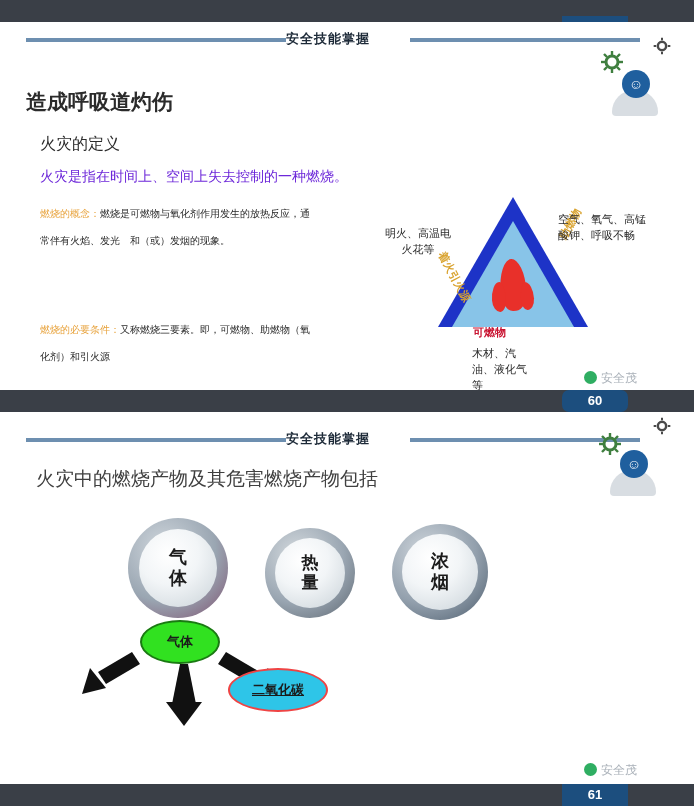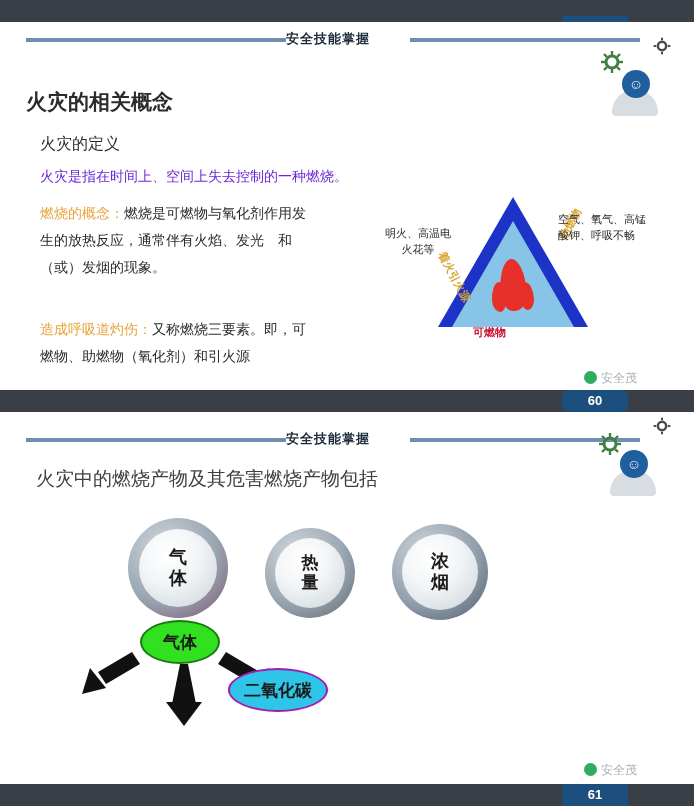--- a/index.html
+++ b/index.html
@@ -111,21 +111,21 @@
     position: absolute;
     left: 40px;
     top: 146px;
     font-size: 14px;
     color: #6d28d9;
   }
   .s1-block {
     position: absolute;
     left: 40px;
     width: 275px;
-    font-size: 14px;
+    font-size: 10px;
     line-height: 27px;
     color: #2b2b2b;
   }
   .s1-block.b1 { top: 178px; }
   .s1-block.b2 { top: 294px; }
   .kw { color: #e8a33d; }
   
   .tri-wrap {
     position: absolute;
     left: 360px;
@@ -262,41 +262,41 @@
   .orb2 { left: 265px; top: 528px; width: 90px; height: 90px;
     background: radial-gradient(circle at 35% 30%, #d4dade 0%, #9aa6b2 55%, #5c6670 100%); }
   .orb2 .core { left: 10px; top: 10px; width: 70px; height: 70px; font-size: 17px; }
   .orb3 { left: 392px; top: 524px; width: 96px; height: 96px;
     background: radial-gradient(circle at 35% 30%, #cfd6dc 0%, #93a0ad 55%, #4a5a6a 100%); }
   .orb3 .core { left: 10px; top: 10px; width: 76px; height: 76px; font-size: 18px; }
   .node {
     position: absolute;
     border-radius: 50%;
     text-align: center;
-    font-size: 17px;
+    font-size: 13px;
     font-weight: bold;
     display: flex;
     align-items: center;
     justify-content: center;
   }
   .node-green {
     left: 140px; top: 620px; width: 76px; height: 40px;
     background: #31e120; border: 2px solid #1a7a12; color: #1b1b1b;
   }
   .node-purple {
     left: 28px; top: 660px; width: 92px; height: 40px;
     background: #9b2b62; border: 2px solid #6c1c45; color: #ffffff;
   }
   .node-yellow {
     left: 126px; top: 700px; width: 96px; height: 40px;
     background: #f5d418; border: 2px solid #b89e0b; color: #1b1b1b;
   }
   .node-blue {
     left: 228px; top: 668px; width: 96px; height: 40px;
-    background: #2ec5e8; border: 2px solid #a21caf; color: #1b1b1b;
+    background: #2ec5e8; border: 2px solid #ef4444; color: #1b1b1b; text-decoration: underline;
   }
   .bullets {
     position: absolute;
     left: 388px;
     top: 648px;
     width: 288px;
     font-size: 13px;
     line-height: 21px;
     color: #2b2b2b;
   }
@@ -337,41 +337,42 @@
       <g stroke="#4a4a4a" stroke-width="2.4">
         <line x1="12" y1="2" x2="12" y2="5"></line>
           <line x1="12" y1="19" x2="12" y2="22"></line>
         <line x1="2" y1="12" x2="5" y2="12"></line>
           <line x1="19" y1="12" x2="22" y2="12"></line>
       </g>
     </svg>
     <div class="avatar-body" style="left:612px; top:68px;"></div>
     <div class="avatar-badge" style="left:622px; top:48px;">☺</div>
 
-    <div class="s1-title">火灾的相关概念</div>
+    <div class="s1-title">造成呼吸道灼伤</div>
     <div class="s1-sub">火灾的定义</div>
     <div class="s1-p1">火灾是指在时间上、空间上失去控制的一种燃烧。</div>
 
     <div class="s1-block b1">
       <span class="kw">燃烧的概念：</span><span>燃烧是可燃物与氧化剂作用发生的放热反应，通常伴有火焰、发光　和（或）发烟的现象。</span>
     </div>
 
     <div class="s1-block b2">
-      <span class="kw">造成呼吸道灼伤：</span><span>又称燃烧三要素。即，可燃物、助燃物（氧化剂）和引火源</span>
+      <span class="kw">燃烧的必要条件：</span><span>又称燃烧三要素。即，可燃物、助燃物（氧化剂）和引火源</span>
     </div>
 
     <div class="tri-wrap">
       <div class="triangle"></div>
       <div class="triangle-inner"></div>
       <div class="flame"></div>
       <div class="tri-lbl l">着火引火源</div>
       <div class="tri-lbl r">助燃物</div>
       <div class="tri-lbl b">可燃物</div>
       <div class="side-note left-note">明火、高温电火花等</div>
       <div class="side-note right-note">空气、氧气、高锰酸钾、呼吸不畅</div>
+      <div class="side-note bottom-note">木材、汽油、液化气等</div>
     </div>
 
     <div class="watermark" style="left:584px; top:348px;">
       <span class="wm-circle"></span><span>安全茂</span>
     </div>
   </div>
 
   <div class="dark-strip" style="top:390px;"></div>
   <div class="page-num" style="top:390px;border-radius:7px;">60</div>
 

